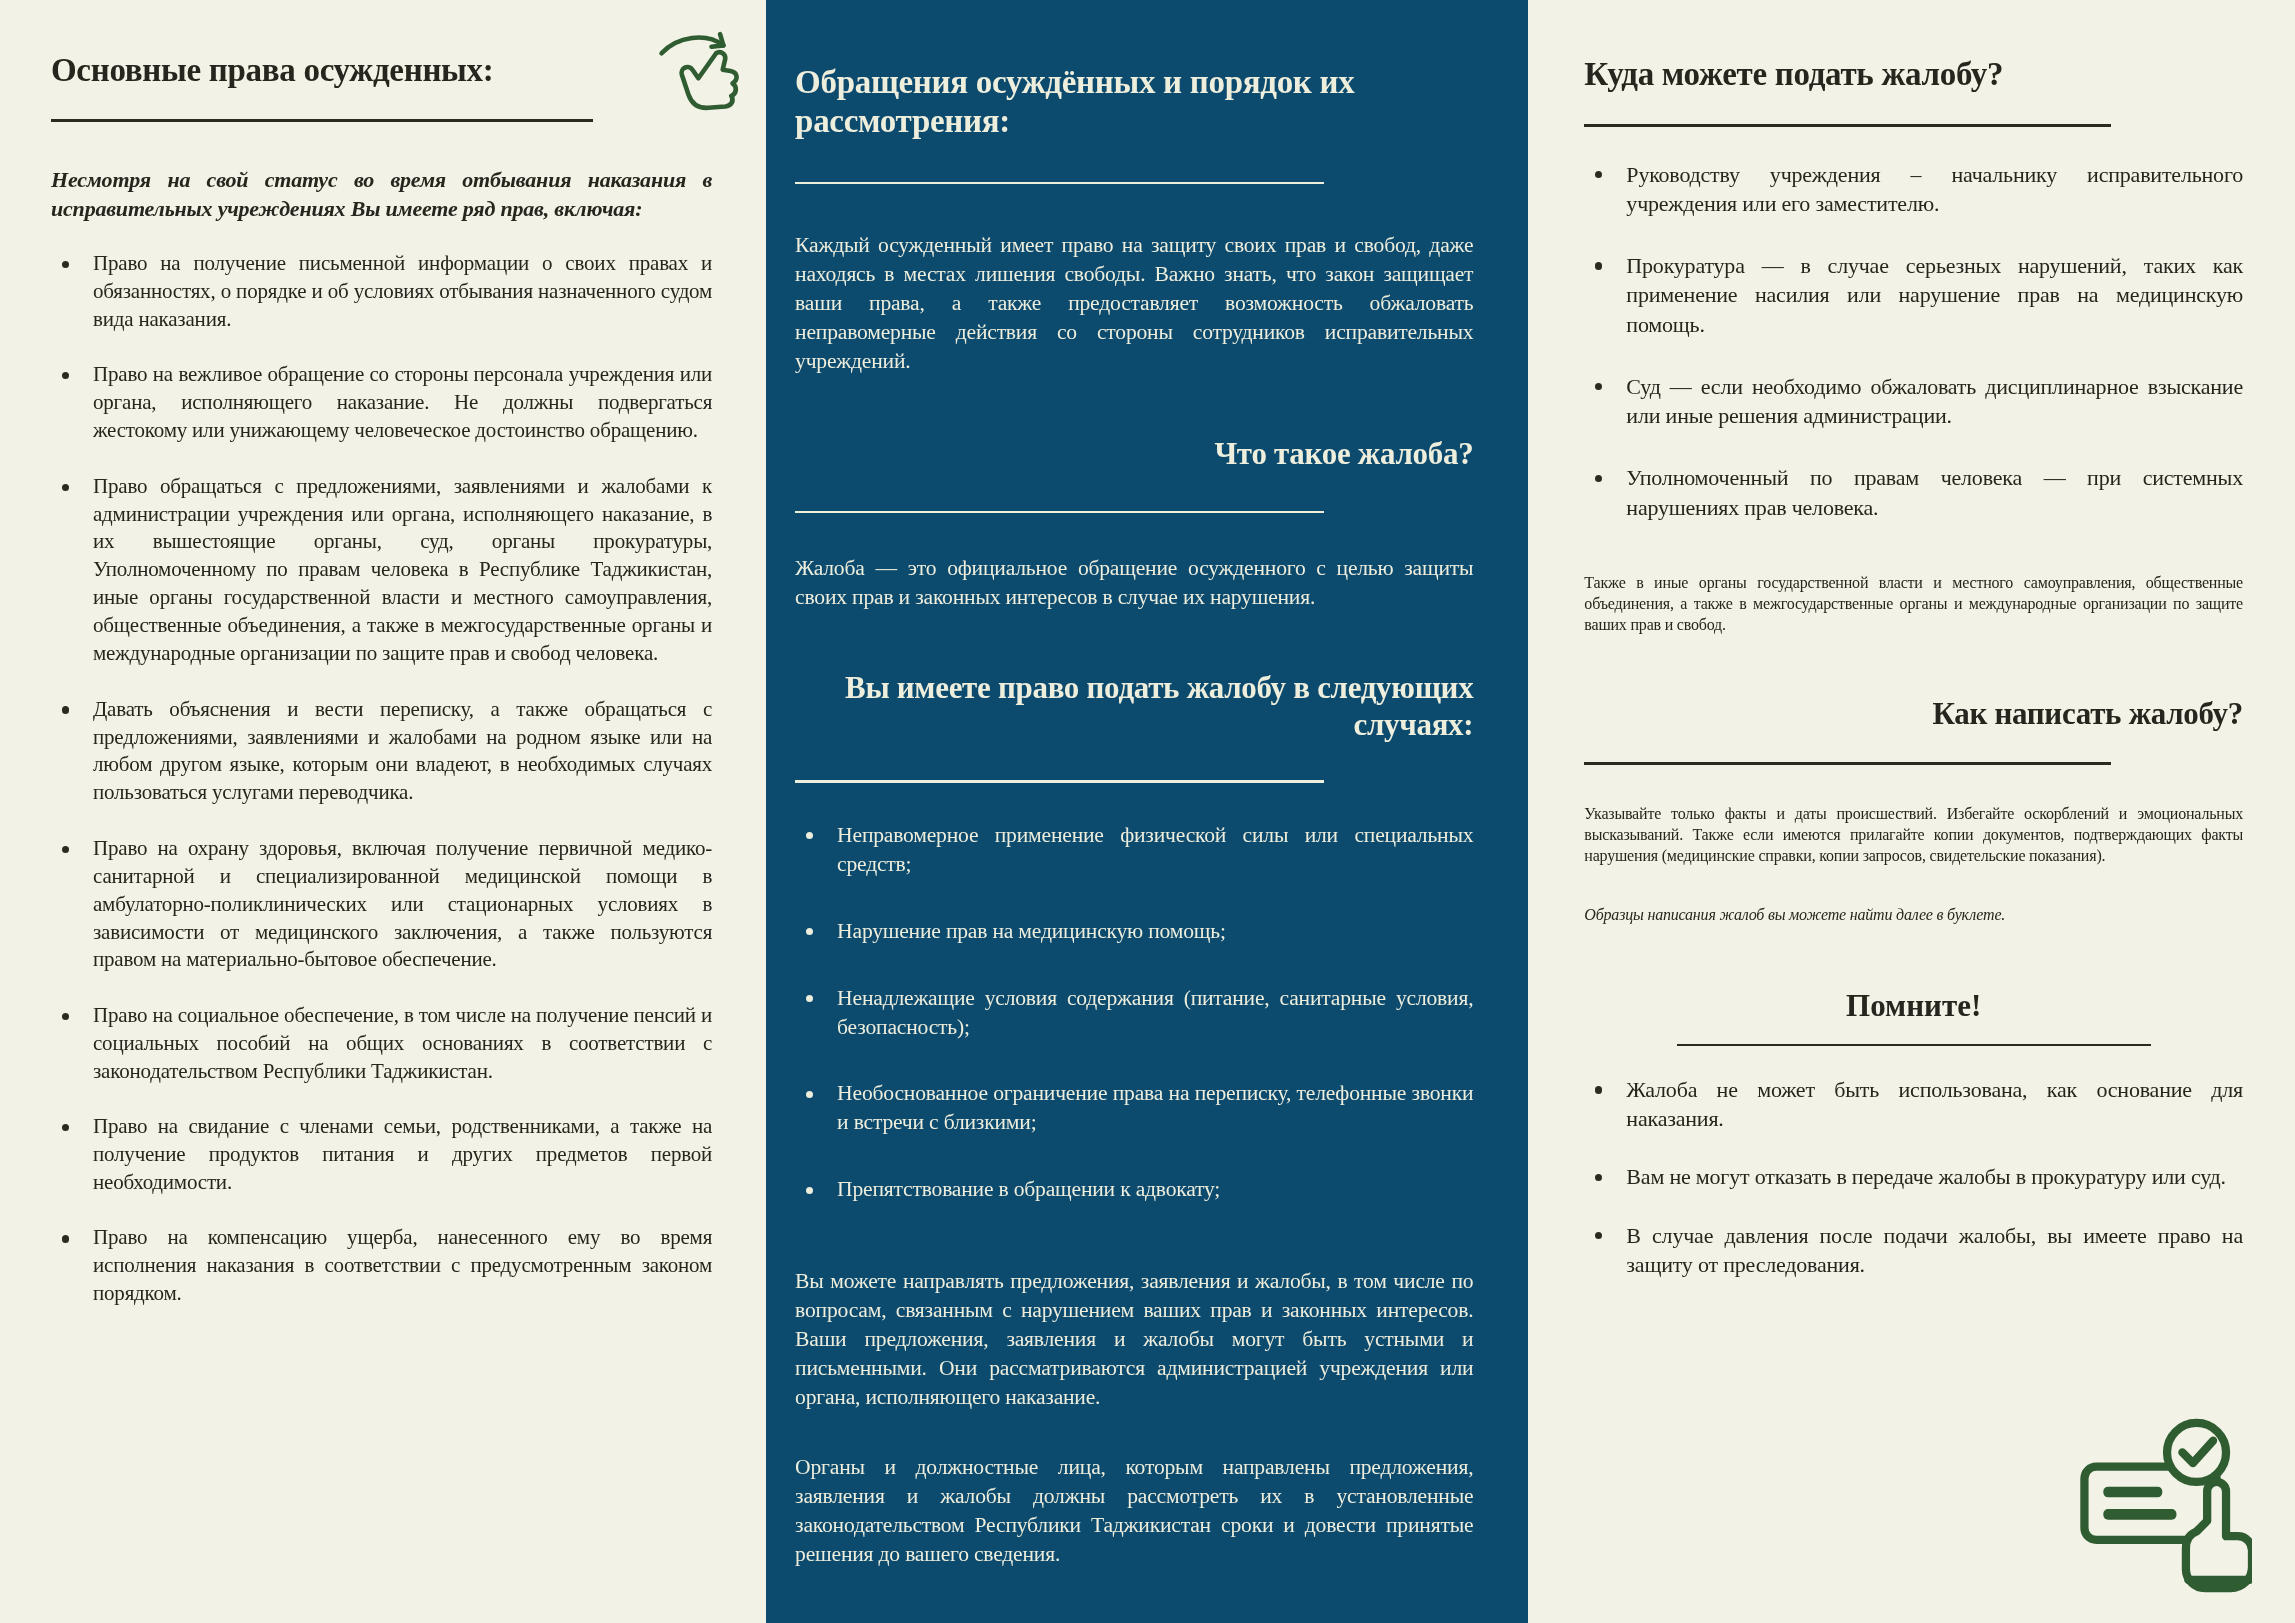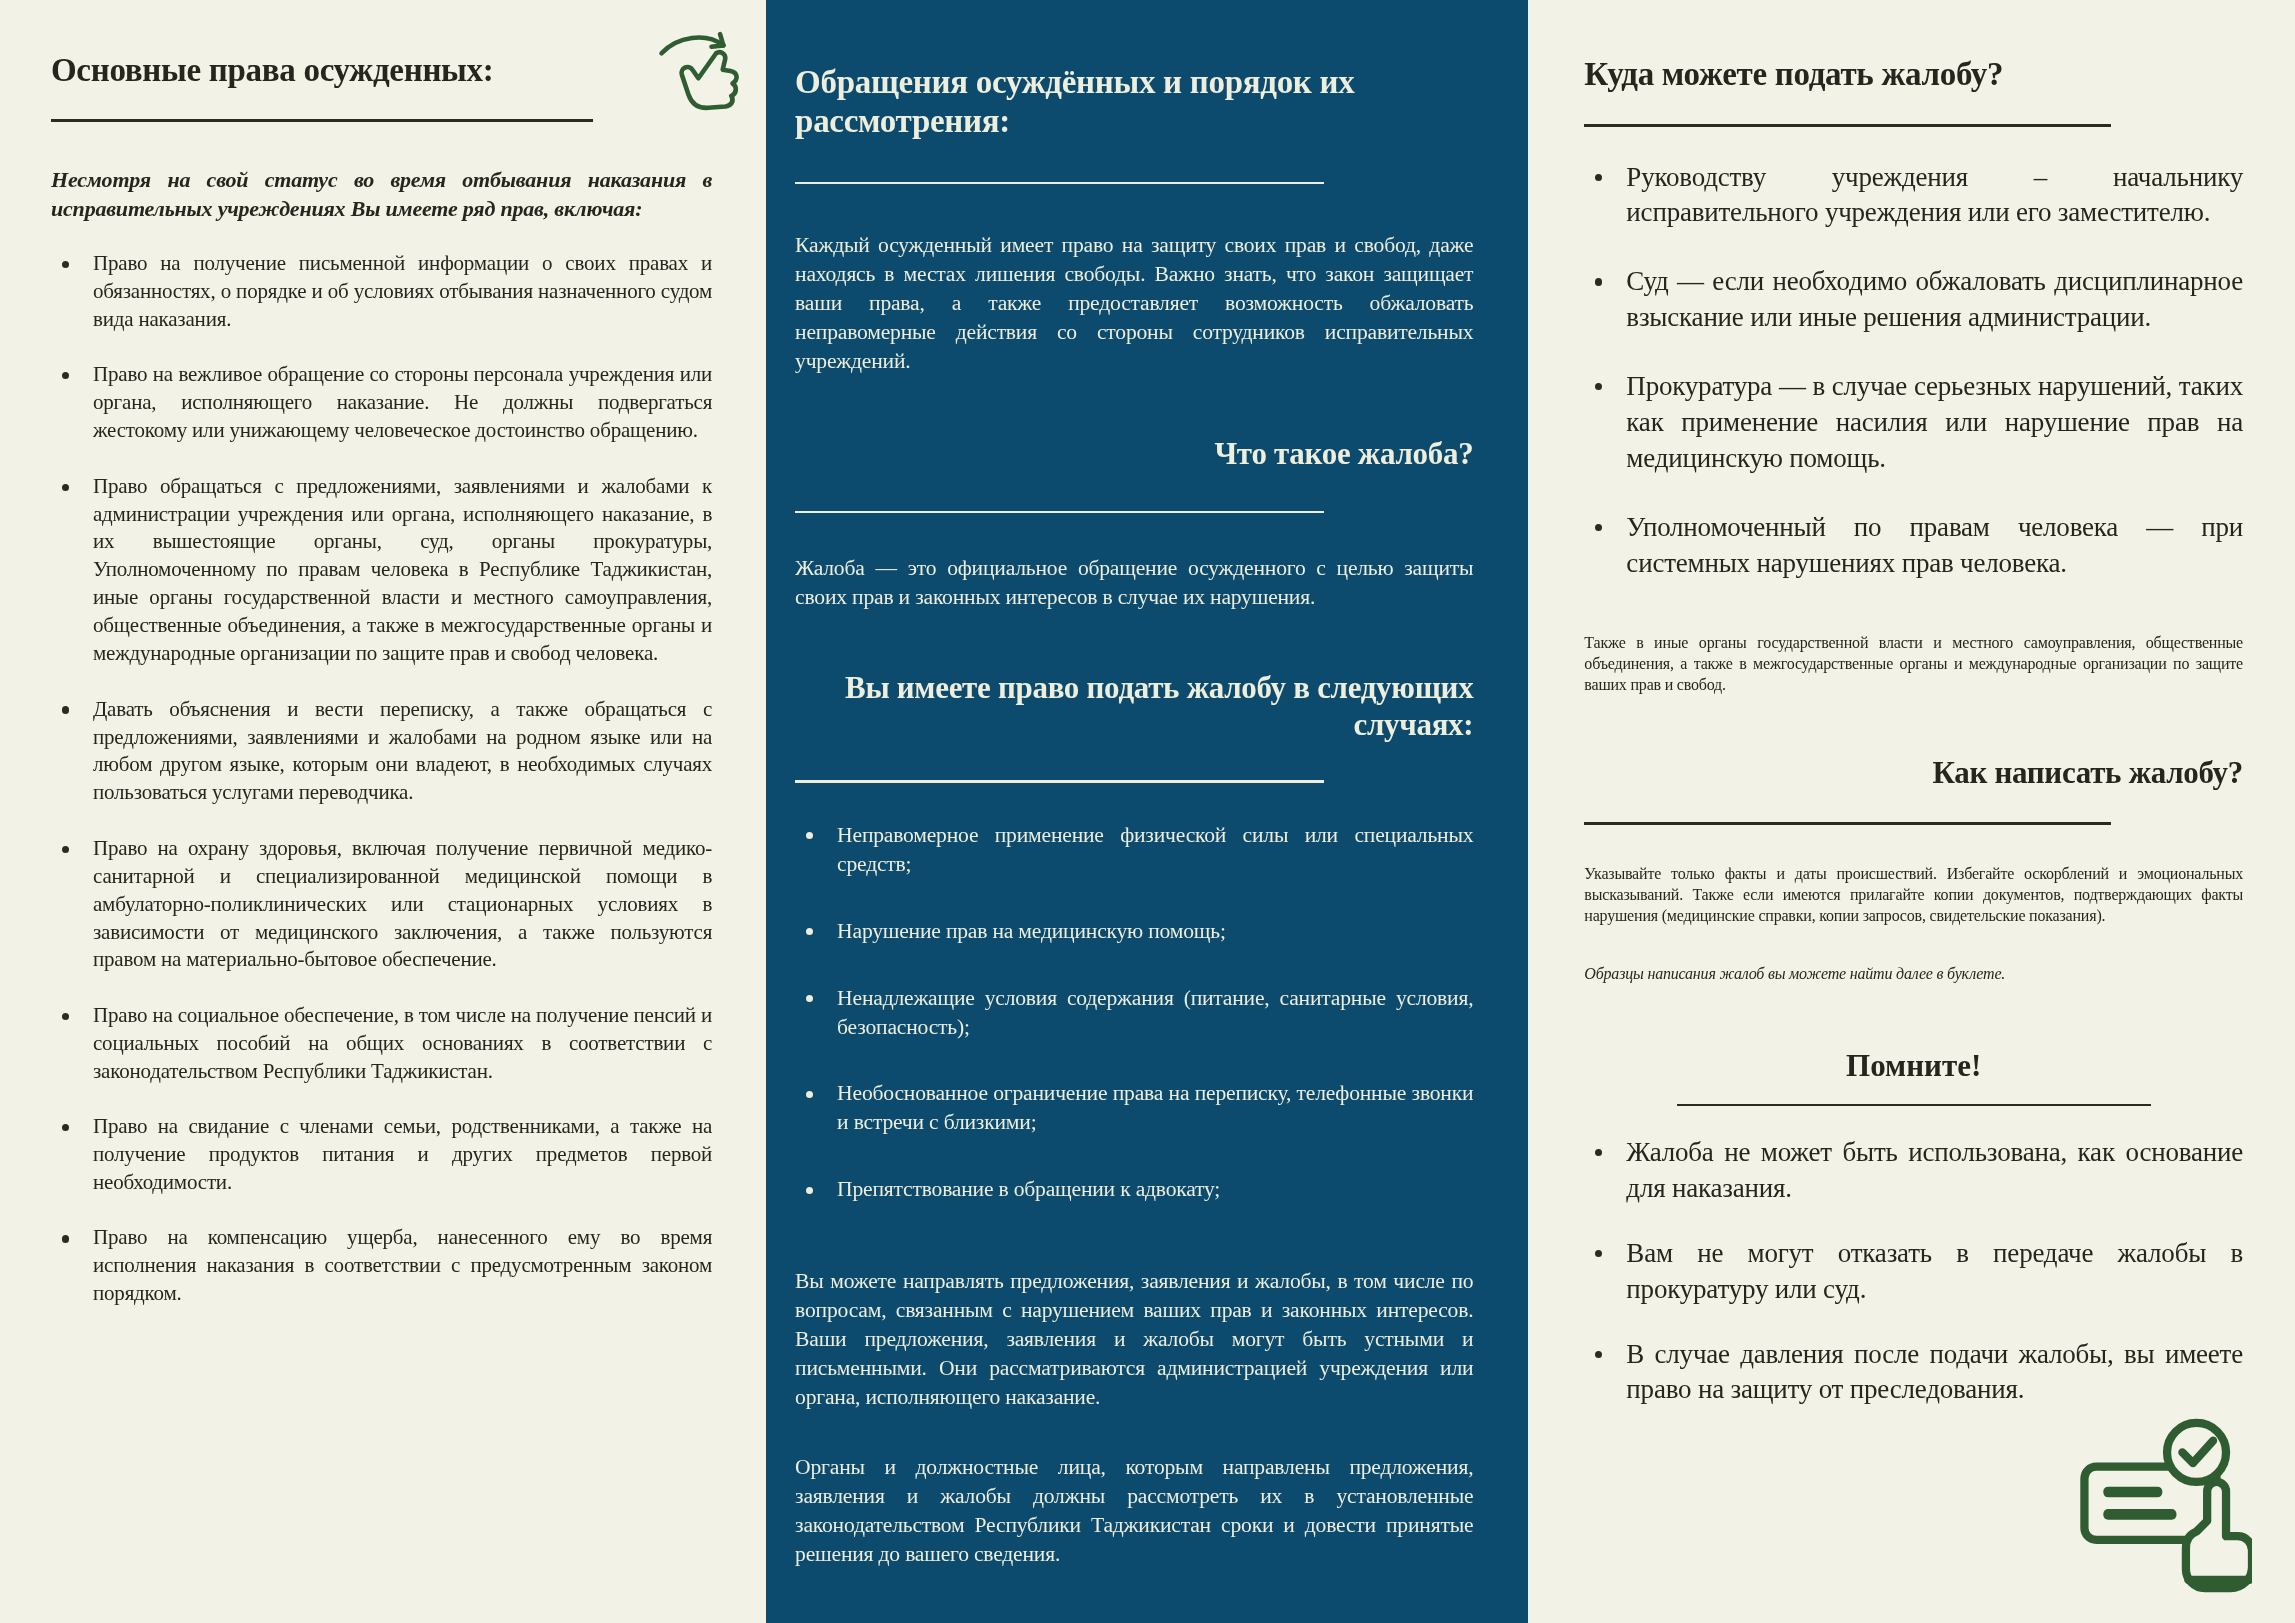--- a/index.html
+++ b/index.html
@@ -45,21 +45,21 @@
   .left-list li{font-size:21px;line-height:1.33;margin-top:27.5px;}
   .left-list{margin-top:10.5px;}
 
   .mid-list li{font-size:21.6px;line-height:1.34;margin-top:38px;}
   .mid-para3{margin-top:63px;}
   .mid-para4{margin-top:41px;}
   .mid-h2-what{margin-top:60px;}
   .mid-h2-cases{margin-top:58px;}
   .mid-para1{margin-top:0;}
 
-  .right-list li{font-size:27px;line-height:1.33;margin-top:33px;}
+  .right-list li{font-size:22px;line-height:1.33;margin-top:33px;}
   .right-para1{margin-top:50px;}
   .right-h2-how{margin-top:60px;}
   .right-para2{margin-top:30px;}
   .right-note{font-style:italic;margin-top:37px;}
   .right-h2-remember{margin-top:63px;text-align:center;letter-spacing:0;}
   .remember-list li{margin-top:29px;}
 
   .title-row{display:flex;align-items:flex-start;justify-content:space-between;}
   .hand-icon{position:absolute;top:27.5px;right:19.6px;width:92px;height:111px;}
   .bottom-icon{position:absolute;right:43px;bottom:26px;width:177px;height:190px;}
@@ -122,22 +122,22 @@
     <p class="body-text mid-para3">Вы можете направлять предложения, заявления и жалобы, в том числе по вопросам, связанным с нарушением ваших прав и законных интересов. Ваши предложения, заявления и жалобы могут быть устными и письменными. Они рассматриваются администрацией учреждения или органа, исполняющего наказание.</p>
     <p class="body-text mid-para4">Органы и должностные лица, которым направлены предложения, заявления и жалобы должны рассмотреть их в установленные законодательством Республики Таджикистан сроки и довести принятые решения до вашего сведения.</p>
   </section>
 
   <section class="col col-right">
     <h1>Куда можете подать жалобу?</h1>
     <hr class="rule rule-right-title">
 
     <ul class="right-list">
       <li>Руководству учреждения – начальнику исправительного учреждения или его заместителю.</li>
+      <li>Прокуратура — в случае серьезных нарушений, таких как применение насилия или нарушение прав на медицинскую помощь.</li>
       <li>Суд — если необходимо обжаловать дисциплинарное взыскание или иные решения администрации.</li>
-      <li>Прокуратура — в случае серьезных нарушений, таких как применение насилия или нарушение прав на медицинскую помощь.</li>
       <li>Уполномоченный по правам человека — при системных нарушениях прав человека.</li>
     </ul>
 
     <p class="body-text right-para1">Также в иные органы государственной власти и местного самоуправления, общественные объединения, а также в межгосударственные органы и международные организации по защите ваших прав и свобод.</p>
 
     <h2 class="right-h2-how">Как написать жалобу?</h2>
     <hr class="rule rule-right-how">
 
     <p class="body-text right-para2">Указывайте только факты и даты происшествий. Избегайте оскорблений и эмоциональных высказываний. Также если имеются прилагайте копии документов, подтверждающих факты нарушения (медицинские справки, копии запросов, свидетельские показания).</p>
     <p class="body-text right-note">Образцы написания жалоб вы можете найти далее в буклете.</p>

